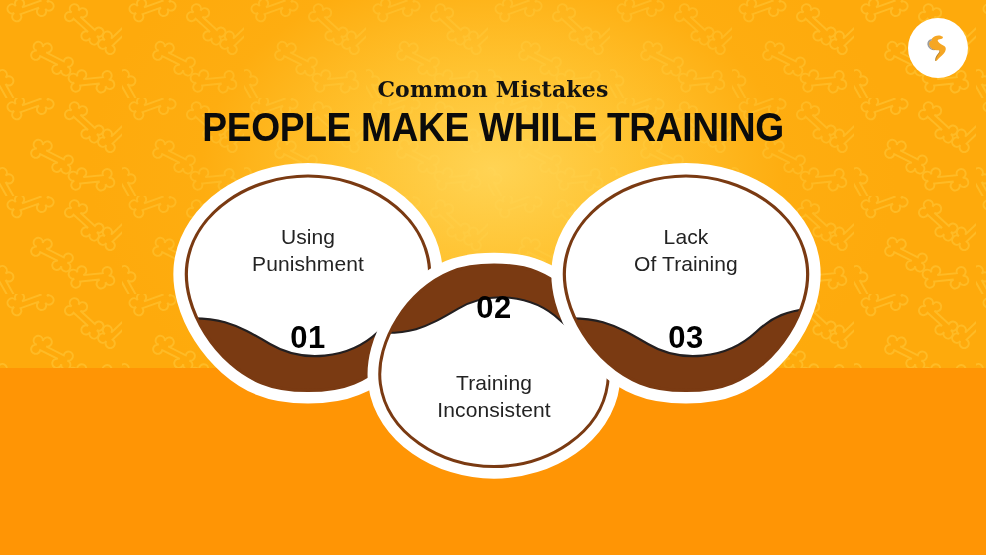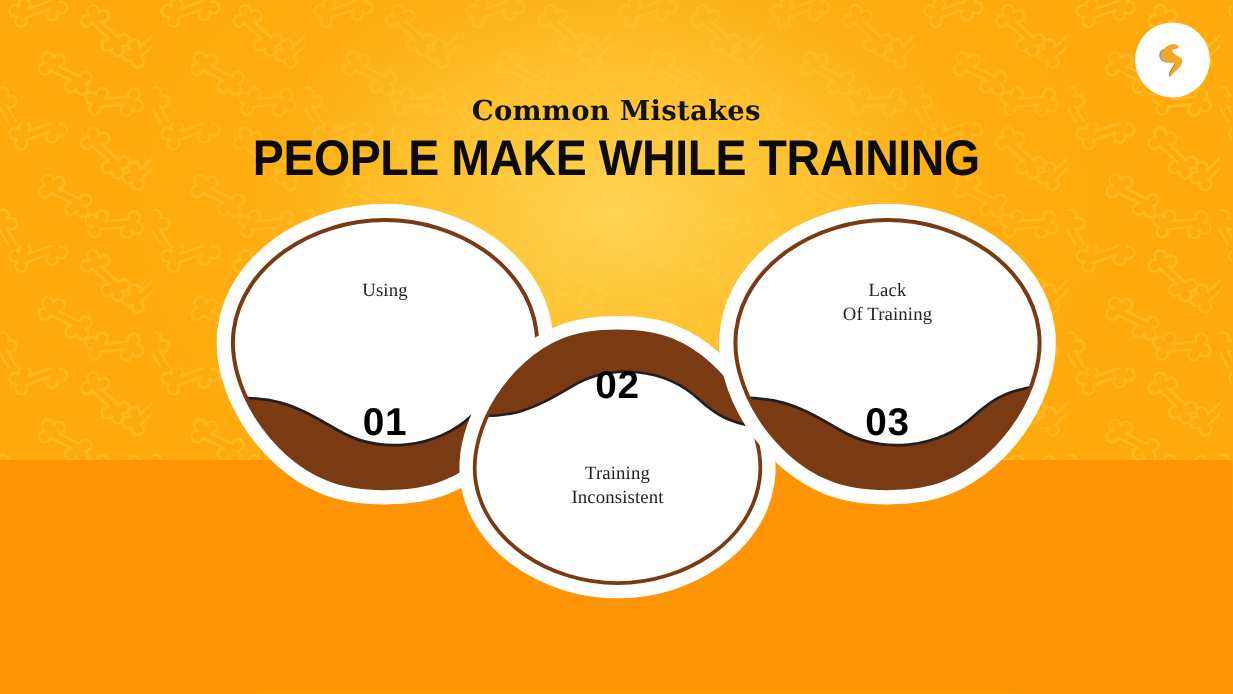--- a/index.html
+++ b/index.html
@@ -76,23 +76,23 @@
   .card {
     position:absolute;
   }
   .card svg { display:block; overflow:visible; }
 
   .card-label {
     position:absolute;
     width:100%;
     text-align:center;
     color:#232323;
-    font-size:15px;
+    font-size:21px;
     line-height:1.28;
-    font-family:Liberation Serif, serif;
+    font-family:Liberation Sans, sans-serif;
     letter-spacing:0.1px;
   }
   .card-num {
     position:absolute;
     width:100%;
     text-align:center;
     color:#000000;
     font-weight:700;
     font-size:31px;
     letter-spacing:0.6px;
@@ -103,21 +103,21 @@
   #card-1 { left:178px; top:168px; width:260px; height:230px; }
   #card-1 .card-label { top:56px; }
   #card-1 .card-num   { top:152px; }
 
   
   #card-2 { left:366px; top:258px; width:256px; height:216px; }
   #card-2 .card-label { top:112px; }
   #card-2 .card-num   { top:32px; }
 
   
-  #card-3 { left:580px; top:168px; width:260px; height:230px; }
+  #card-3 { left:556px; top:168px; width:260px; height:230px; }
   #card-3 .card-label { top:56px; }
   #card-3 .card-num   { top:152px; }
 </style>
 </head>
 <body>
 
 <div id="stage">
 
   <div class="bg-top"></div>
 
@@ -189,20 +189,21 @@
         <path d="M-10 152 C 40 146 58 156 92 176 C 124 195 170 192 200 164
                  C 214 151 230 140 270 140 L270 250 L-10 250 Z" fill="#7A3A12"></path>
         <path d="M-10 152 C 40 146 58 156 92 176 C 124 195 170 192 200 164
                  C 214 151 230 140 270 140" fill="none" stroke="#231f20" stroke-width="2.2"></path>
       </g>
 
       <use href="#pad-up" fill="none" stroke="#7A3A12" stroke-width="3.2"></use>
     </svg>
     <div class="card-label">
       <div>Using</div>
+      <div>Punishment</div>
     </div>
     <div class="card-num">01</div>
   </div>
 
   <div class="card" id="card-2">
     <svg width="256" height="216" viewBox="0 0 260 230">
       <defs>
         <path id="pad-dn" d="M130 222
               C 188 222 244 186 251 134
               C 257 89 221 33 176 15

